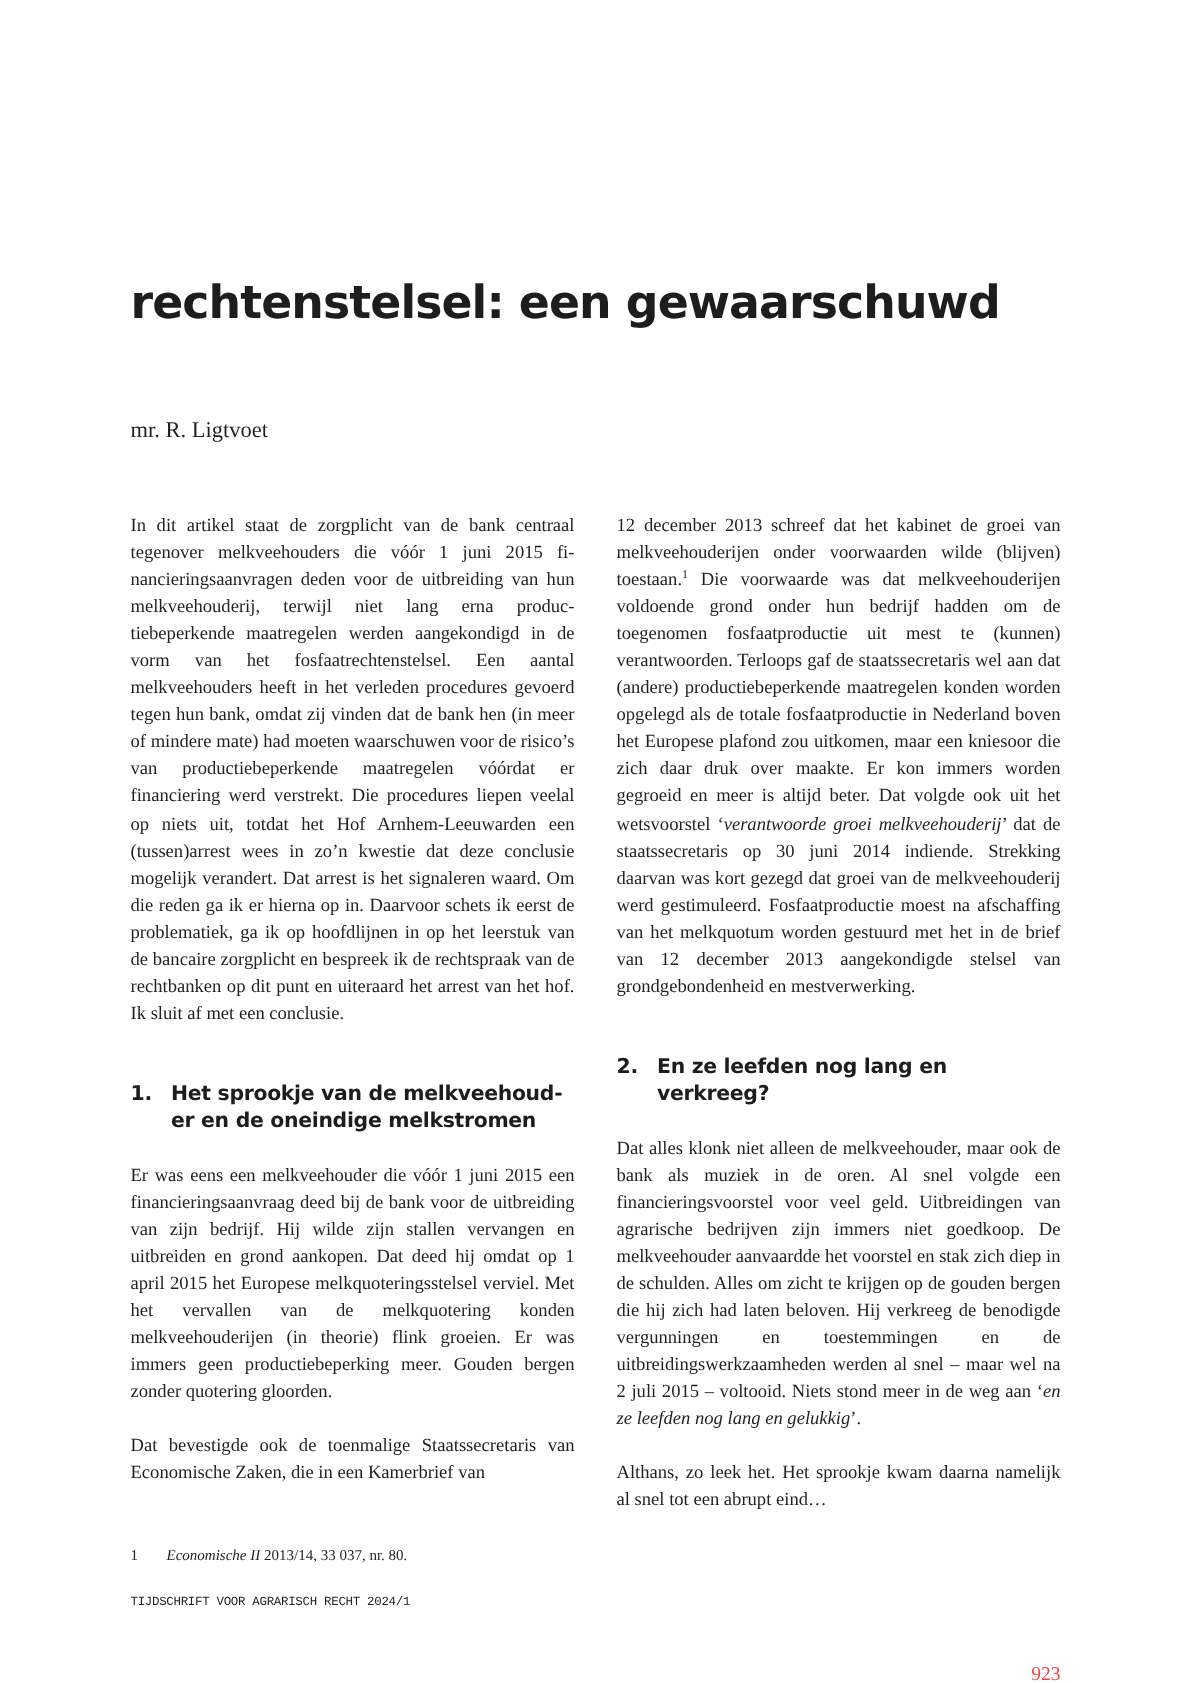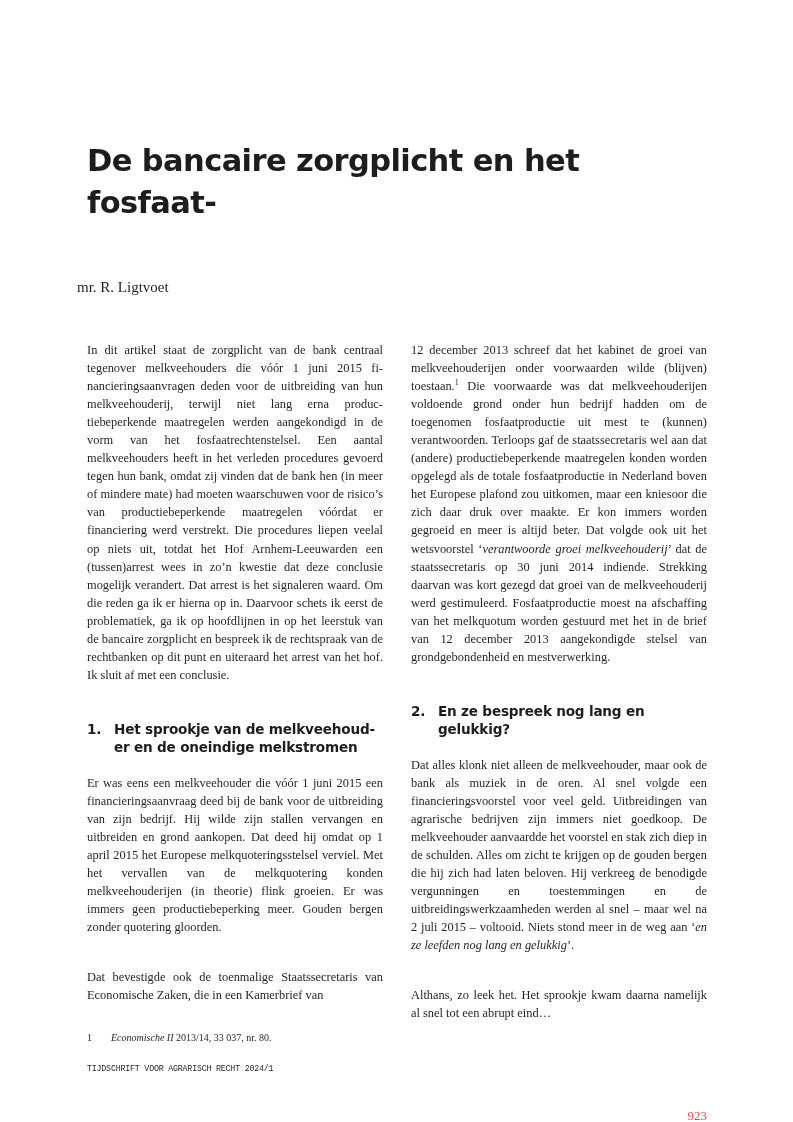--- a/index.html
+++ b/index.html
@@ -3,26 +3,26 @@
 <meta charset="utf-8">
 <style>
   html, body { margin: 0; padding: 0; background: #ffffff; }
   body { width: 793px; height: 1122px; position: relative; overflow: hidden; color: #231f20; }
   .title {
     position: absolute; left: 87px; top: 140px; width: 620px;
     font-family: "DejaVu Sans", sans-serif; font-weight: bold;
     font-size: 30.5px; line-height: 42px; letter-spacing: -0.6px; margin: 0; color: #1d1d1b;
   }
   .author {
-    position: absolute; left: 77px; top: 279px;
+    position: absolute; left: 87px; top: 279px;
     font-family: "Liberation Serif", serif; font-size: 15px; color: #231f20;
   }
   .col { position: absolute; width: 296px; font-family: "Liberation Serif", serif; font-size: 12.4px; line-height: 18.05px; color: #231f20; }
   .col p { margin: 0; text-align: justify; hyphens: manual; }
-  .col p + p { margin-top: 32px; }
+  .col p + p { margin-top: 18px; }
   .left { left: 87px; top: 341px; }
   .right { left: 411px; top: 341px; }
   .h2 {
     font-family: "DejaVu Sans", sans-serif; font-weight: bold; font-size: 13.6px; line-height: 18px;
     color: #1d1d1b; display: flex; margin: 0; letter-spacing: -0.2px;
   }
   .h2 .num { width: 27px; flex: 0 0 27px; }
   .left .h2 { margin-top: 36px; margin-bottom: 18px; }
   .right .h2 { margin-top: 36px; margin-bottom: 18px; }
   sup { font-size: 8px; line-height: 0; vertical-align: 5px; }
@@ -36,41 +36,41 @@
     position: absolute; left: 87px; top: 1064px; font-family: Liberation Mono, monospace; font-size: 8.3px; letter-spacing: -0.2px; color: #231f20;
   }
   .footer-right {
     position: absolute; right: 86px; top: 1061px; font-family: "Liberation Serif", serif; font-size: 13px; color: #ef4444; margin-top: 47px;
   }
 </style>
 </head>
 <body>
 
 <h1 class="title">
-  <span>De bancaire zorgplicht en het fosfaat-</span><br>
   <br>
+  <span>rechtenstelsel: een gewaarschuwd</span><br>
 </h1>
 
 <div class="author">mr. R. Ligtvoet</div>
 
 <div class="col left">
   <p>In dit artikel staat de zorgplicht van de bank centraal tegenover melkveehouders die vóór 1 juni 2015 fi­nancieringsaanvragen deden voor de uitbreiding van hun melkveehouderij, terwijl niet lang erna produc­tiebeperkende maatregelen werden aangekondigd in de vorm van het fosfaatrechtenstelsel. Een aantal melkveehouders heeft in het verleden procedures ge­voerd tegen hun bank, omdat zij vinden dat de bank hen (in meer of mindere mate) had moeten waar­schuwen voor de risico’s van productiebeperkende maatregelen vóórdat er financiering werd verstrekt. Die procedures liepen veelal op niets uit, totdat het Hof Arnhem-Leeuwarden een (tussen)arrest wees in zo’n kwestie dat deze conclusie mogelijk verandert. Dat arrest is het signaleren waard. Om die reden ga ik er hierna op in. Daarvoor schets ik eerst de pro­blematiek, ga ik op hoofdlijnen in op het leerstuk van de bancaire zorgplicht en bespreek ik de recht­spraak van de rechtbanken op dit punt en uiteraard het arrest van het hof. Ik sluit af met een conclusie.</p>
   <h2 class="h2">
     <span class="num">1.</span>
     <span>Het sprookje van de melkveehoud­er en de oneindige melkstromen</span>
   </h2>
   <p>Er was eens een melkveehouder die vóór 1 juni 2015 een financieringsaanvraag deed bij de bank voor de uitbreiding van zijn bedrijf. Hij wilde zijn stallen ver­vangen en uitbreiden en grond aankopen. Dat deed hij omdat op 1 april 2015 het Europese melkquoterings­stelsel verviel. Met het vervallen van de melkquotering konden melkveehouderijen (in theorie) flink groeien. Er was immers geen productiebeperking meer. Gou­den bergen zonder quotering gloorden.</p>
   <p>Dat bevestigde ook de toenmalige Staatssecretaris van Economische Zaken, die in een Kamerbrief van</p>
 </div>
 
 <div class="col right">
   <p><span>12 december 2013 schreef dat het kabinet de groei van melkveehouderijen onder voorwaarden wilde (blijven) toestaan.</span><sup>1</sup><span> Die voorwaarde was dat melkvee­houderijen voldoende grond onder hun bedrijf had­den om de toegenomen fosfaatproductie uit mest te (kunnen) verantwoorden. Terloops gaf de staatssecre­taris wel aan dat (andere) productiebeperkende maat­regelen konden worden opgelegd als de totale fosfaat­productie in Nederland boven het Europese plafond zou uitkomen, maar een kniesoor die zich daar druk over maakte. Er kon immers worden gegroeid en meer is altijd beter. Dat volgde ook uit het wetsvoor­stel ‘</span><em>verantwoorde groei melkveehouderij</em><span>’ dat de staatssecre­taris op 30 juni 2014 indiende. Strekking daarvan was kort gezegd dat groei van de melkveehouderij werd gestimuleerd. Fosfaatproductie moest na afschaffing van het melkquotum worden gestuurd met het in de brief van 12 december 2013 aangekondigde stelsel van grondgebondenheid en mestverwerking.</span></p>
   <h2 class="h2">
     <span class="num">2.</span>
-    <span>En ze bespreek nog lang en gelukkig?</span>
+    <span>En ze leefden nog lang en verkreeg?</span>
   </h2>
   <p><span>Dat alles klonk niet alleen de melkveehouder, maar ook de bank als muziek in de oren. Al snel volgde een financieringsvoorstel voor veel geld. Uitbreidingen van agrarische bedrijven zijn immers niet goedkoop. De melkveehouder aanvaardde het voorstel en stak zich diep in de schulden. Alles om zicht te krijgen op de gouden bergen die hij zich had laten beloven. Hij verkreeg de benodigde vergunningen en toestem­mingen en de uitbreidingswerkzaamheden werden al snel – maar wel na 2 juli 2015 – voltooid. Niets stond meer in de weg aan ‘</span><em>en ze leefden nog lang en gelukkig</em><span>’.</span></p>
   <p>Althans, zo leek het. Het sprookje kwam daarna na­melijk al snel tot een abrupt eind…</p>
 </div>
 
 <div class="footnote">
   <span class="fn-num">1</span>
   <span><em>Economische II</em><span> 2013/14, 33 037, nr. 80.</span></span>
 </div>
 

